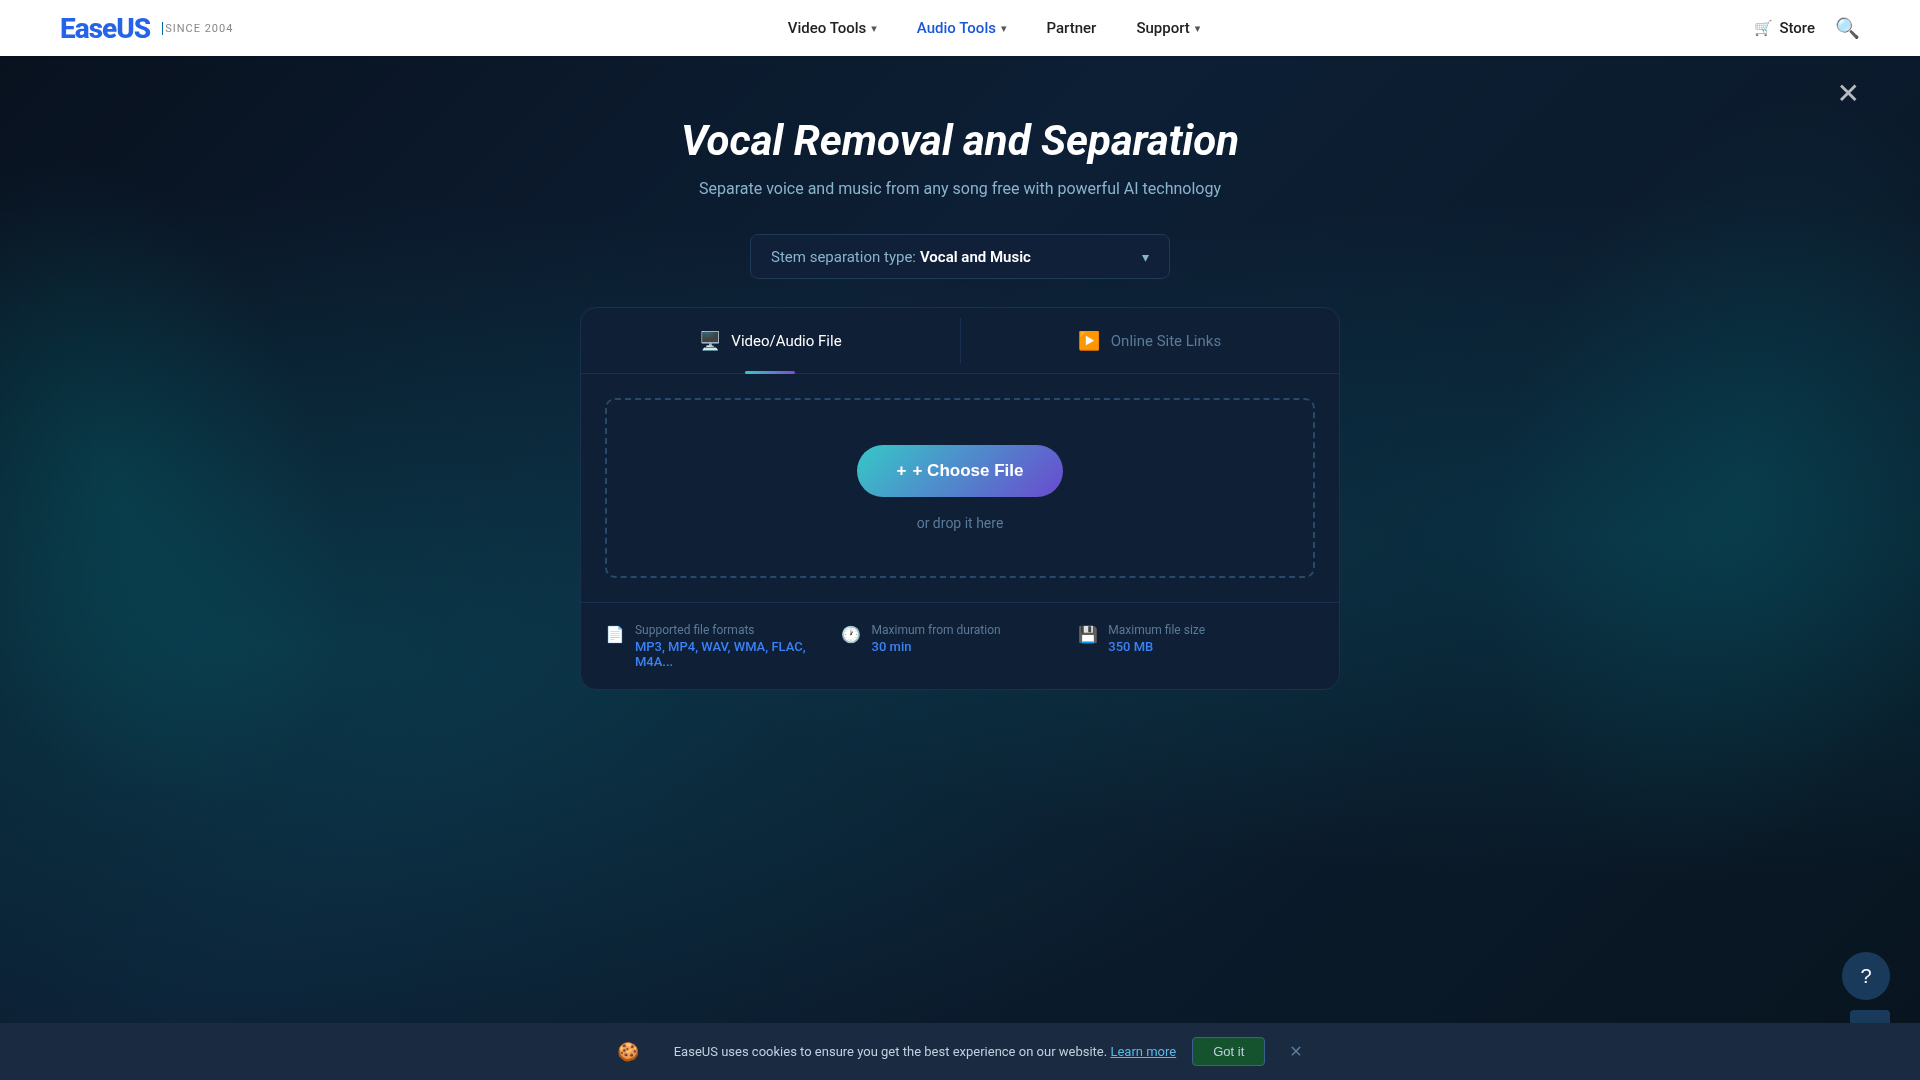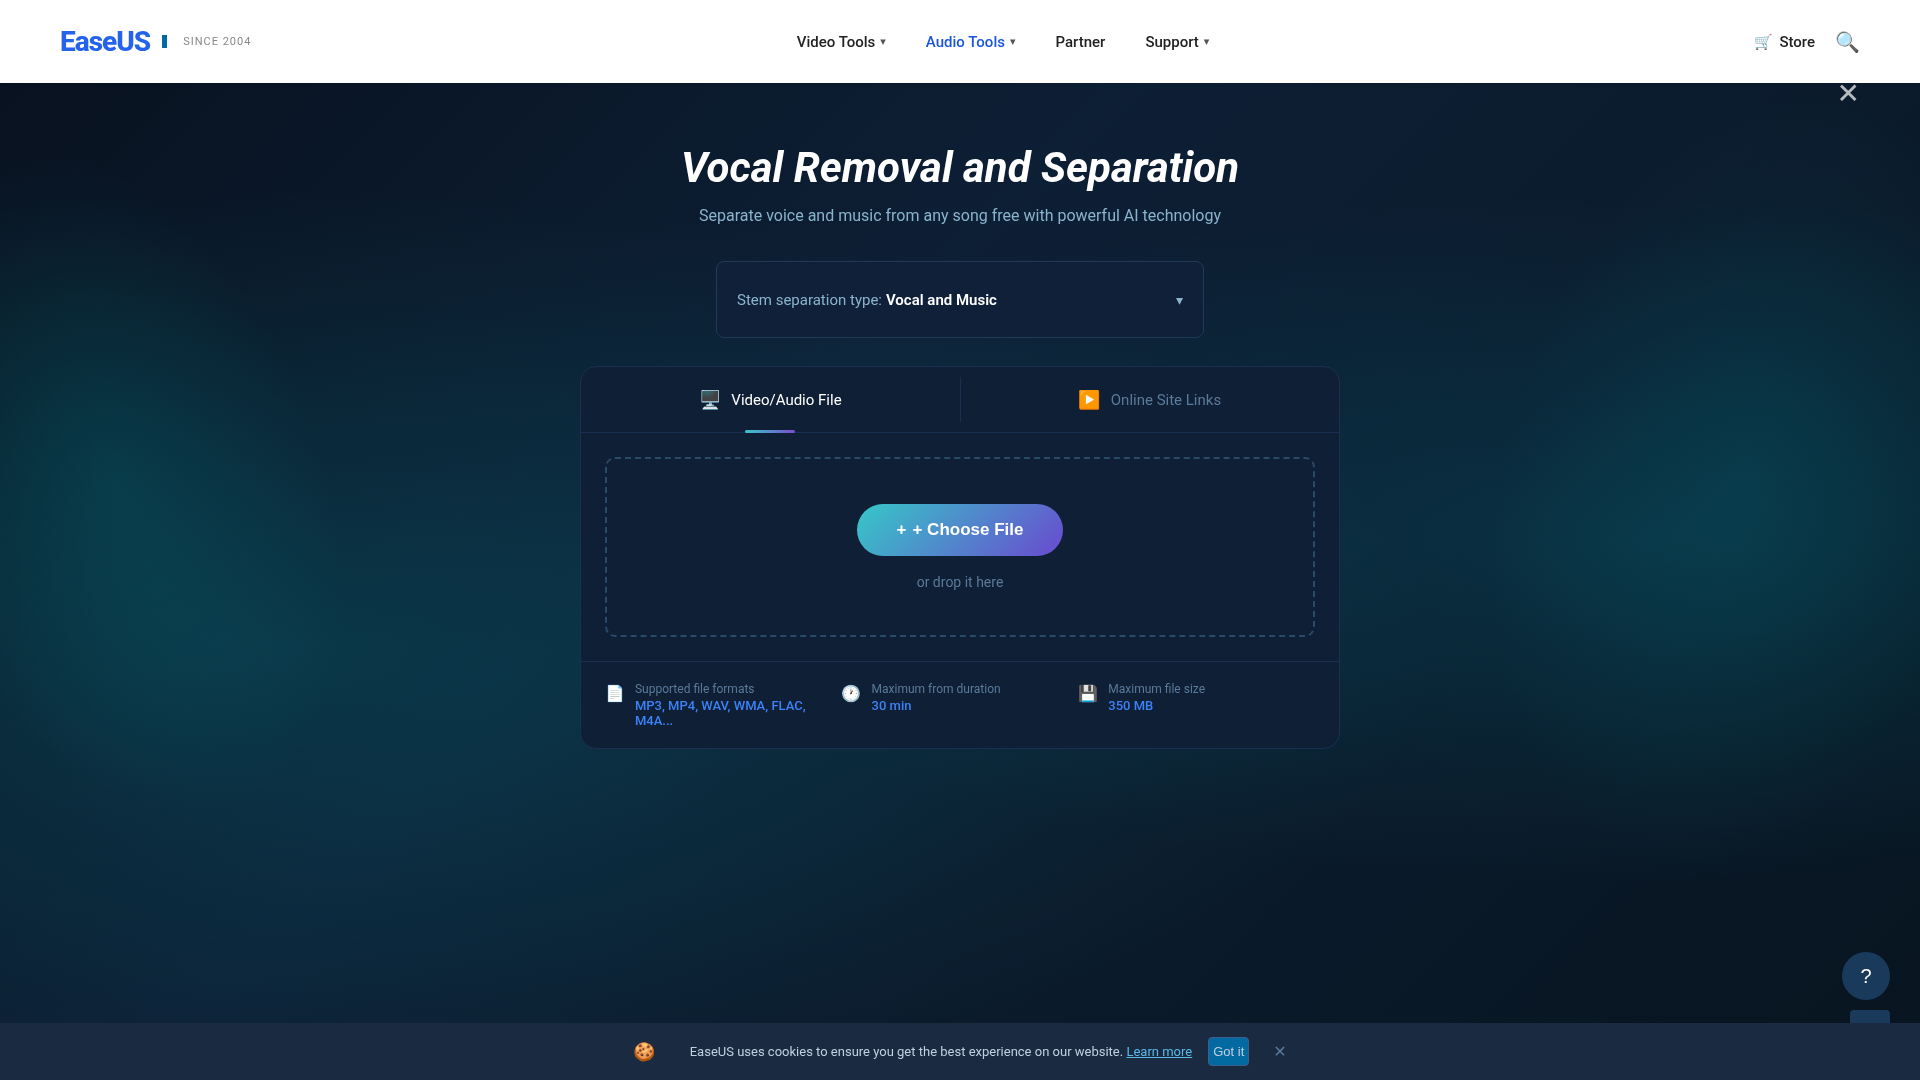--- a/index.html
+++ b/index.html
@@ -44,21 +44,21 @@
       border-radius: 50%;
       z-index: 0;
       transform: rotate(15deg) translateX(80px);
     }
 
     
     .navbar {
       position: relative;
       z-index: 10;
       background: #fff;
-      height: 83px;
+      height: 56px;
       display: flex;
       align-items: center;
       justify-content: space-between;
       padding: 0 60px;
       box-shadow: 0 1px 4px rgba(0,0,0,0.08);
     }
 
     .logo-area {
       display: flex;
       align-items: center;
@@ -69,22 +69,22 @@
       font-size: 28px;
       font-weight: 800;
       color: #2563eb;
       letter-spacing: -1px;
     }
 
     .logo-since {
       font-size: 11px;
       color: #888;
       letter-spacing: 1px;
-      border-left: 5px solid #0369a1;
-      padding-left: 16px;
+      border-left: 1px solid #0369a1;
+      padding-left: 2px;
       margin-left: 2px;
     }
 
     .nav-links {
       display: flex;
       align-items: center;
       gap: 40px;
     }
 
     .nav-item {
@@ -153,22 +153,22 @@
       color: #8ab3cc;
       text-align: left;
       margin-bottom: 36px;
     }
 
     
     .stem-dropdown {
       background: #0f2038;
       border: 1px solid #1e3a55;
       border-radius: 8px;
-      padding: 28px 20px;
-      width: 488px;
+      padding: 12px 20px;
+      width: 420px;
       display: flex;
       align-items: center;
       justify-content: space-between;
       cursor: pointer;
       margin-bottom: 28px;
     }
 
     .stem-dropdown-label {
       font-size: 15px;
       color: #8ab3cc;
@@ -388,24 +388,24 @@
       margin-left: 18px;
     }
 
     .cookie-link {
       color: #5ab8e8;
       text-decoration: underline;
       cursor: pointer;
     }
 
     .got-it-btn {
-      background: #0369a1;
+      background: #14532d;
       border: 1px solid #3a6090;
       border-radius: 4px;
-      padding: 6px 4px;
+      padding: 6px 20px;
       color: #c0d0e0;
       font-size: 13px;
       cursor: pointer;
     }
 
     .cookie-close {
       color: #5a7a99;
       font-size: 16px;
       cursor: pointer;
       margin-left: 8px;

